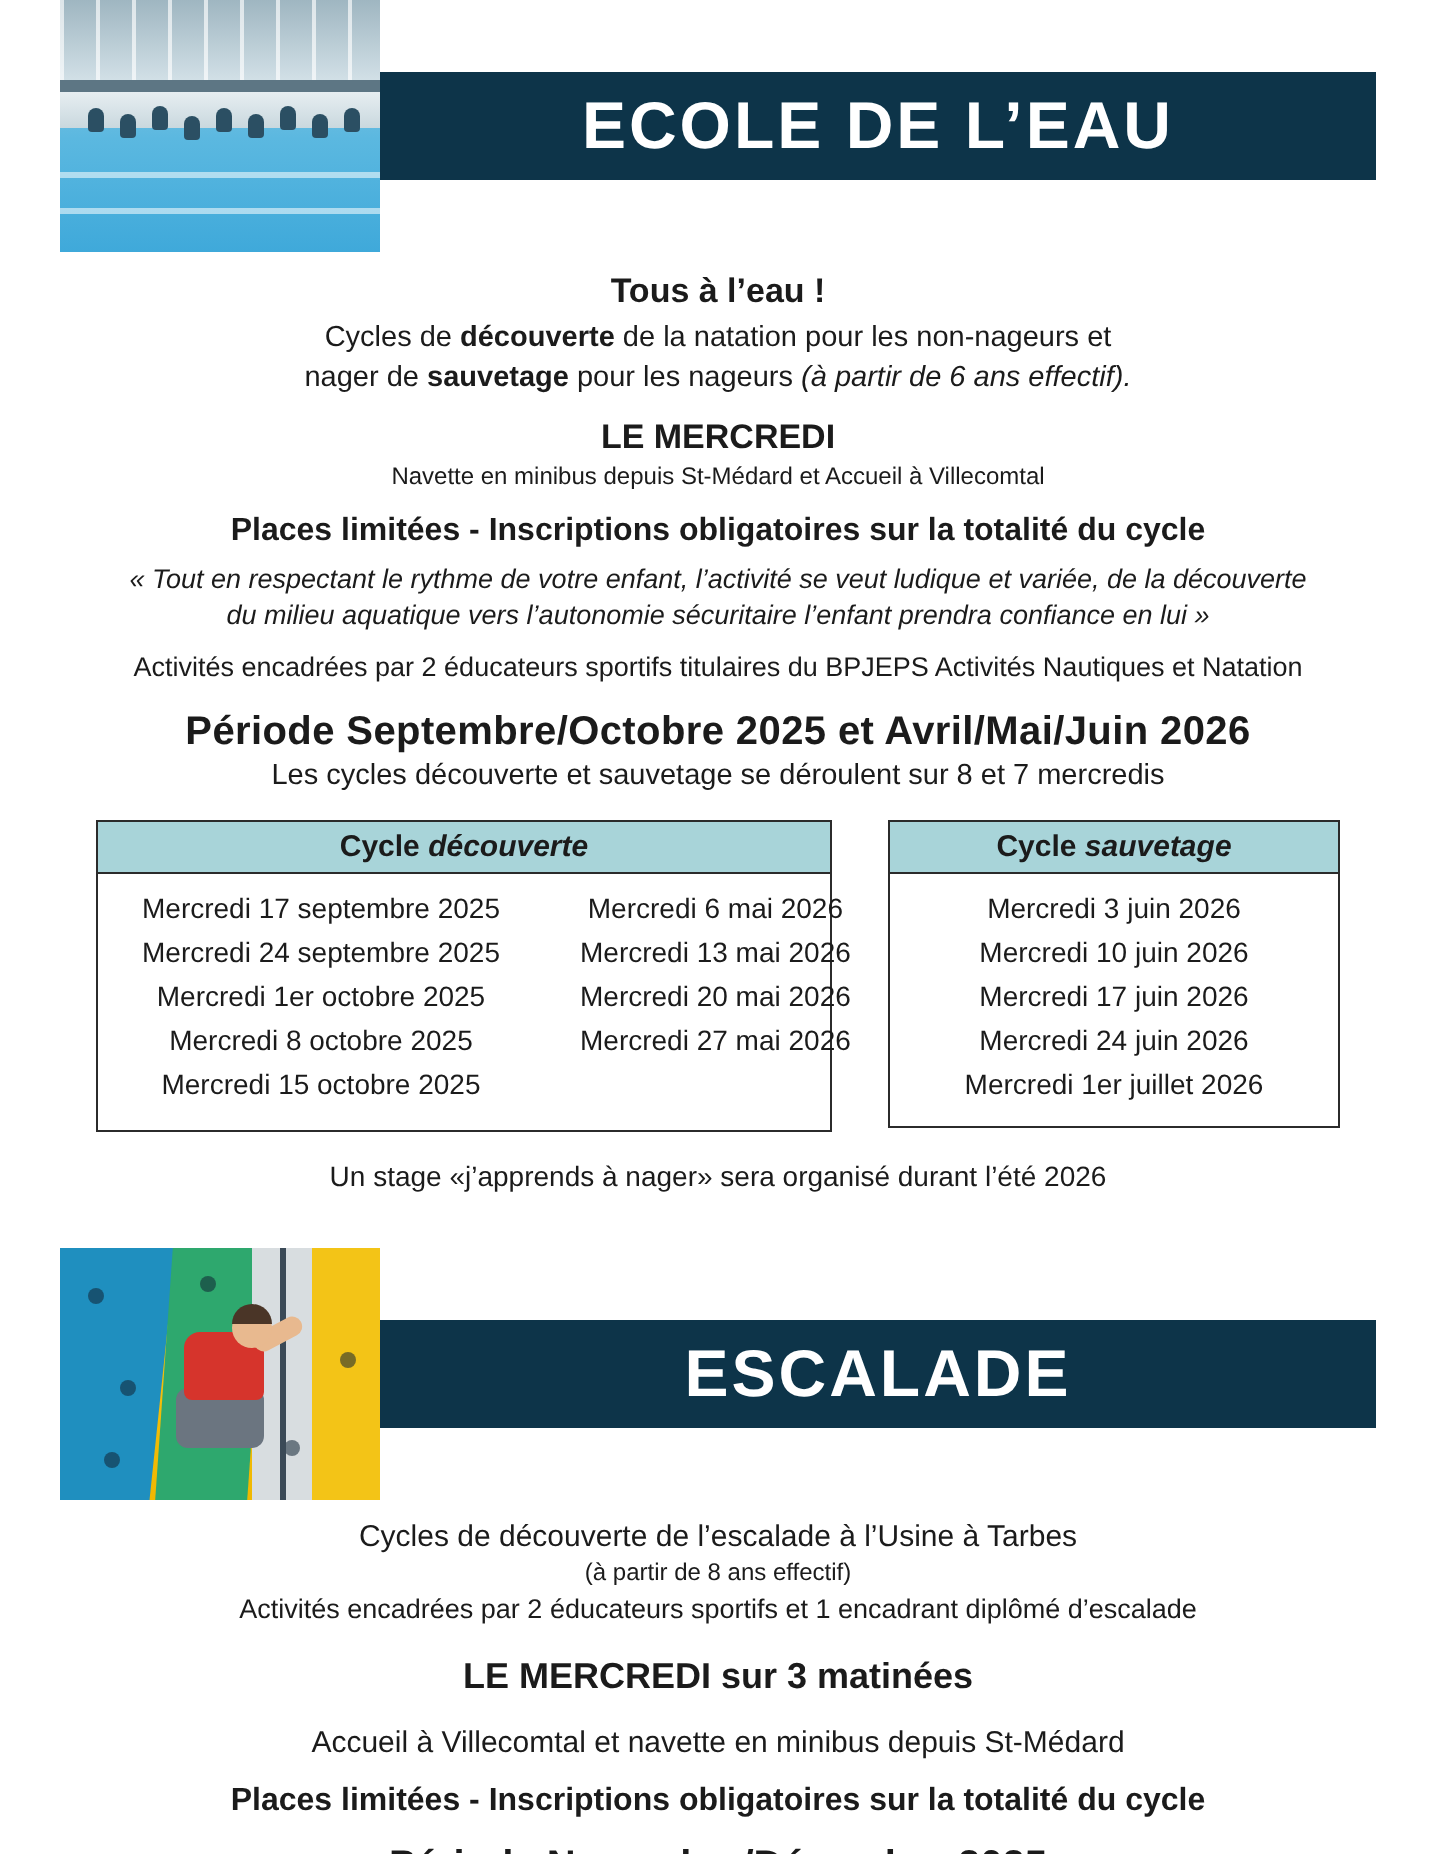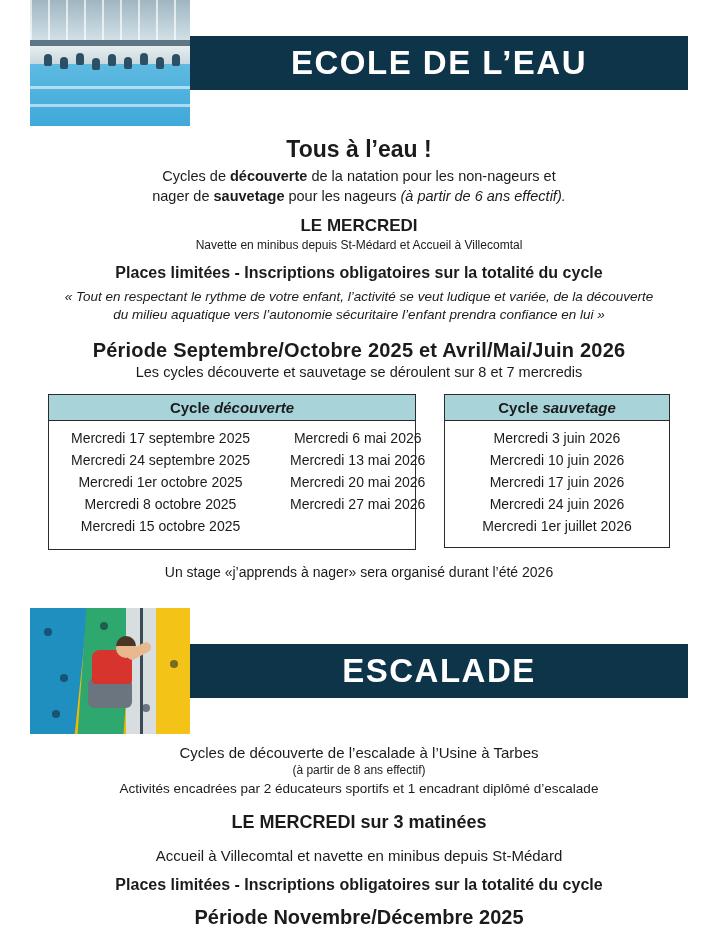--- a/index.html
+++ b/index.html
@@ -125,21 +125,21 @@
     position:absolute; left:110px; top:0; width:3px; height:100%;
     background:#3b4a57;
   }
 
   
   .body-block {
     text-align: center;
     padding: 0 40px;
   }
   .lead {
-    font-size: 23px;
+    font-size: 17px;
     font-weight: bold;
     margin-top: 10px;
   }
   .p {
     font-size: 14.5px;
     line-height: 1.35;
     margin-top: 4px;
   }
   .p b { font-weight: bold; }
   .p i { font-style: italic; }
@@ -267,20 +267,21 @@
     <div class="p">
       <span>Cycles de </span><b>découverte</b><span> de la natation pour les non-nageurs et</span><br>
       <span>nager de </span><b>sauvetage</b><span> pour les nageurs </span><i>(à partir de 6 ans effectif).</i>
     </div>
 
     <div class="h-strong">LE MERCREDI</div>
     <div class="sub">Navette en minibus depuis St-Médard et Accueil à Villecomtal</div>
 
     <div class="limited">Places limitées - Inscriptions obligatoires sur la totalité du cycle</div>
     <div class="quote">« Tout en respectant le rythme de votre enfant, l’activité se veut ludique et variée, de la découverte du milieu aquatique vers l’autonomie sécuritaire l’enfant prendra confiance en lui »</div>
+    <div class="staff">Activités encadrées par 2 éducateurs sportifs titulaires du BPJEPS Activités Nautiques et Natation</div>
 
     <div class="period">Période Septembre/Octobre 2025 et Avril/Mai/Juin 2026</div>
     <div class="period-sub">Les cycles découverte et sauvetage se déroulent sur 8 et 7 mercredis</div>
   </div>
 
   <div class="tables">
     <div class="tbl tbl-wide">
       <div class="tbl-head">
         <span>Cycle </span><i>découverte</i>
       </div>

